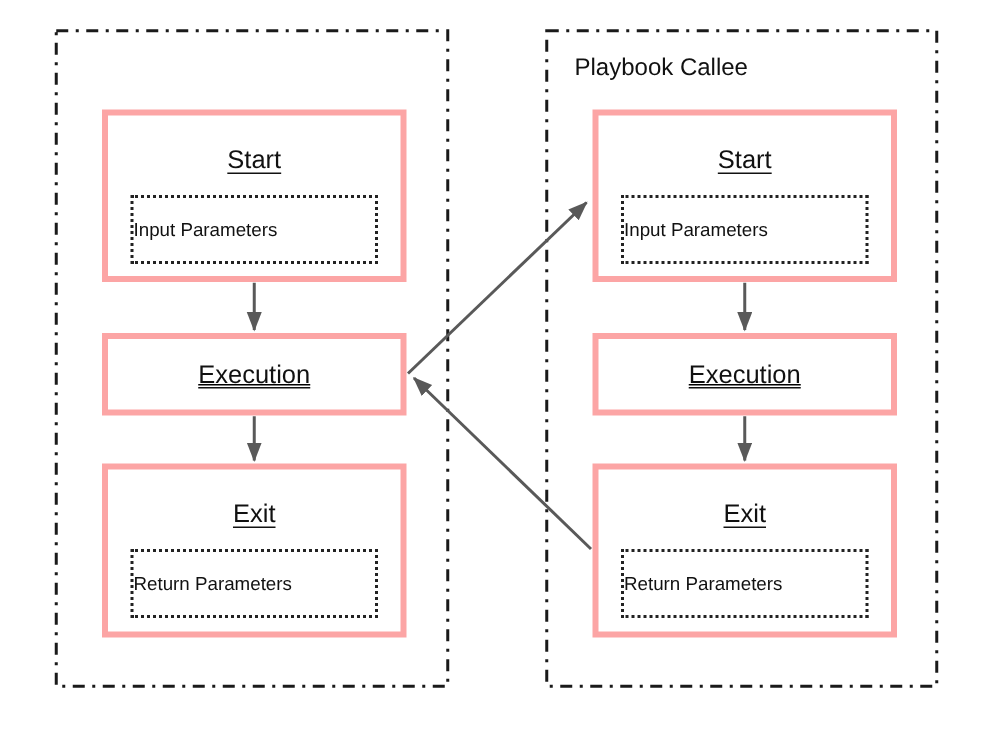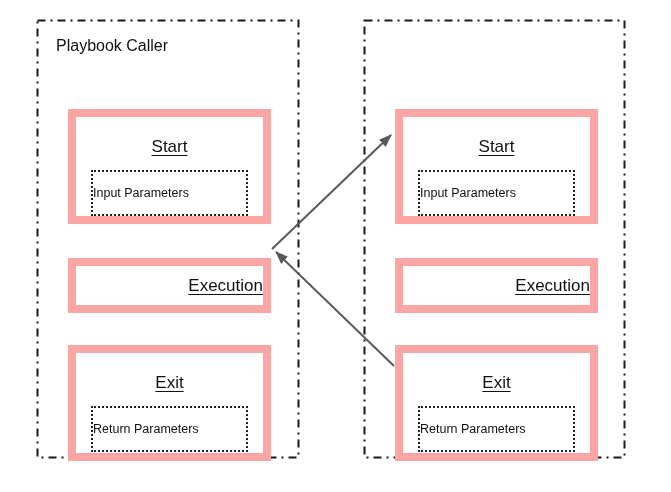--- a/index.html
+++ b/index.html
@@ -19,37 +19,37 @@
   .container-label {
     position: absolute;
     font-size: 16px;
     color: #111111;
     white-space: nowrap;
   }
   .node {
     position: absolute;
     width: 203px;
     box-sizing: border-box;
-    border: 8px solid #fca5a5;
+    border: 4px solid #fca5a5;
     background: #ffffff;
-    margin-top: 36px;
   }
   .node-title {
     display: block;
     text-align: center;
     font-size: 17px;
     color: #111111;
     text-decoration: underline;
     text-underline-offset: 3px;
   }
   .node.tall .node-title { margin-top: 20px; }
   .node.small {
     display: flex;
     align-items: center;
-    justify-content: flex-end;
+    justify-content: center;
+    text-decoration: underline;
   }
   .param-box {
     position: absolute;
     left: 15px;
     right: 15px;
     top: 53px;
     height: 46px;
     box-sizing: border-box;
     border: 2px dotted #222222;
     display: flex;
@@ -86,21 +86,21 @@
 
     <line x1="169.5" y1="188.5" x2="169.5" y2="220" stroke="#595959" stroke-width="2" marker-end="url(#arrowhead)"></line>
     <line x1="169.5" y1="277.5" x2="169.5" y2="307" stroke="#595959" stroke-width="2" marker-end="url(#arrowhead)"></line>
     <line x1="496.5" y1="188.5" x2="496.5" y2="220" stroke="#595959" stroke-width="2" marker-end="url(#arrowhead)"></line>
     <line x1="496.5" y1="277.5" x2="496.5" y2="307" stroke="#595959" stroke-width="2" marker-end="url(#arrowhead)"></line>
 
     <line x1="272" y1="249" x2="391" y2="135" stroke="#595959" stroke-width="2" marker-end="url(#arrowhead)"></line>
     <line x1="394" y1="366" x2="276" y2="252" stroke="#595959" stroke-width="2" marker-end="url(#arrowhead)"></line>
   </svg>
 
-  <div class="container-label" id="caller-label">Playbook Caller</div>
+  <div class="container-label" id="callee-label">Playbook Callee</div>
 
   <div class="node tall" id="caller-start">
     <span class="node-title">Start</span>
     <div class="param-box">
       <span>Input Parameters</span>
     </div>
   </div>
 
   <div class="node small" id="caller-execution">
     <span class="node-title">Execution</span>

